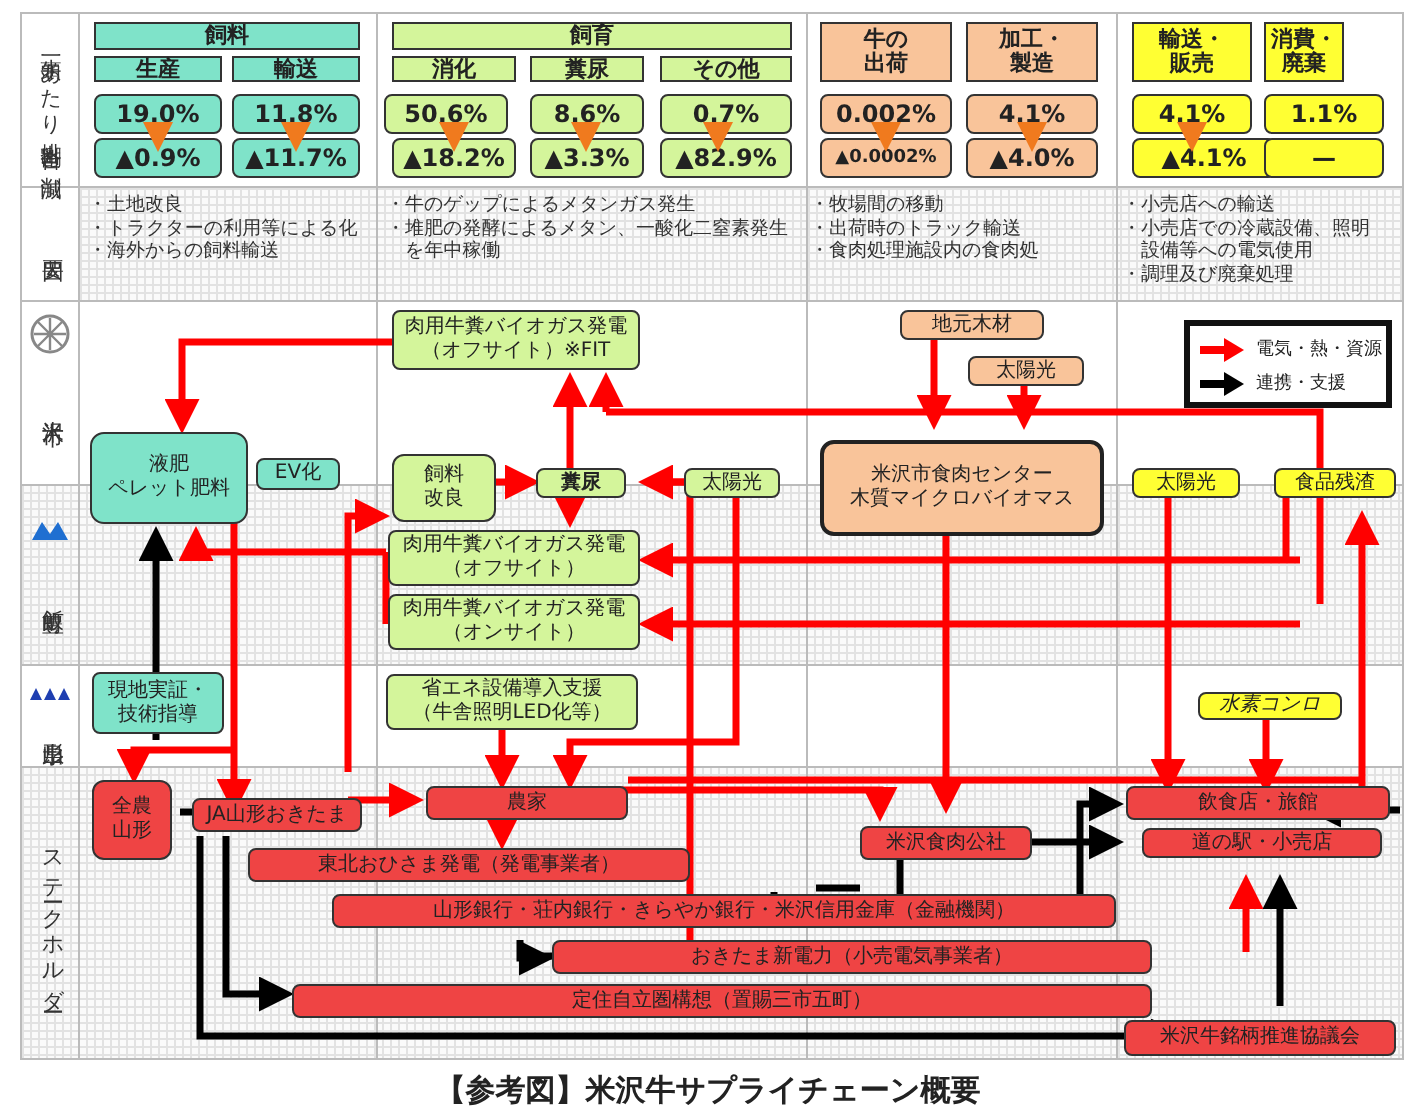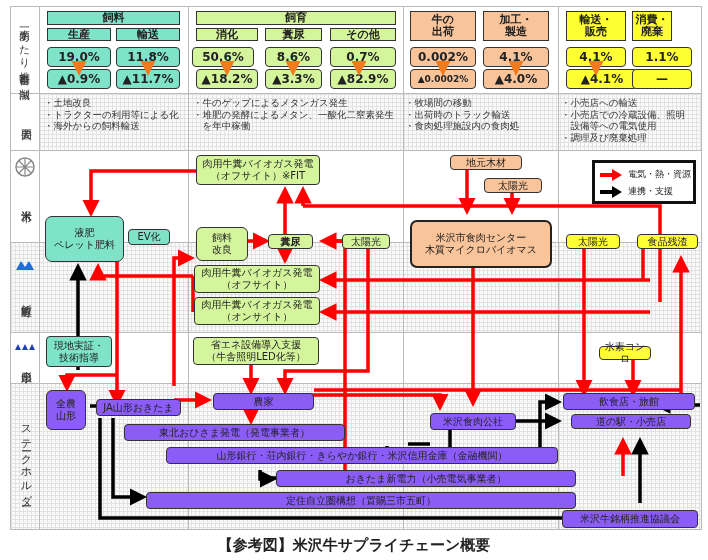--- a/index.html
+++ b/index.html
@@ -10,21 +10,21 @@
   .col-sep{width:1px;background:#bbb;}
   .dotted{background-color:#fafafa;background-image:linear-gradient(#e2e2e2 1px,transparent 1px),linear-gradient(90deg,#e2e2e2 1px,transparent 1px);background-size:4px 4px;}
   .vlabel{writing-mode:vertical-rl;text-orientation:upright;font-size:11px;letter-spacing:1px;color:#333;display:flex;align-items:center;justify-content:center;}
   .hdr{border:1px solid #333;font-weight:bold;font-size:11px;display:flex;align-items:center;justify-content:center;text-align:center;line-height:12px;}
   .val{border:1.5px solid #333;border-radius:4px;font-weight:bold;font-size:12px;display:flex;align-items:center;justify-content:center;}
   .val.small{font-size:9px;}
   .teal{background:#7fe3c9;}
   .lime{background:#d4f59b;}
   .peach{background:#f9c49a;}
   .yel{background:#ffff33;}
-  .pink{background:#8b5cf6;}
+  .pink{background:#ef4444;}
   .factor{font-size:9.5px;line-height:11.5px;color:#333;}
   .node{border:1px solid #333;border-radius:4px;font-size:10px;display:flex;align-items:center;justify-content:center;text-align:center;line-height:12px;white-space:pre-line;}
   .caption{font-size:15px;font-weight:bold;left:0;width:708px;top:536px;text-align:center;color:#222;}
   svg.arrows{position:absolute;left:0;top:0;}
   .legend{left:592px;top:160px;width:104px;height:44px;border:3px solid #111;background:#fff;font-size:9px;}
 </style>
 </head>
 <body>
 
 <div class="abs frame"></div>
@@ -223,21 +223,21 @@
 <div class="abs node yel" style="left:566px;top:234px;width:54px;height:15px;">太陽光</div>
 <div class="abs node yel" style="left:637px;top:234px;width:61px;height:15px;">食品残渣</div>
 <div class="abs node lime" style="left:194px;top:265px;width:126px;height:28px;">肉用牛糞バイオガス発電
 （オフサイト）</div>
 <div class="abs node lime" style="left:194px;top:297px;width:126px;height:28px;">肉用牛糞バイオガス発電
 （オンサイト）</div>
 <div class="abs node teal" style="left:46px;top:336px;width:66px;height:31px;">現地実証・
 技術指導</div>
 <div class="abs node lime" style="left:193px;top:337px;width:126px;height:28px;">省エネ設備導入支援
 （牛舎照明LED化等）</div>
-<div class="abs node yel" style="left:599px;top:346px;width:52px;height:14px;">水素コンロ</div>
+<div class="abs node yel" style="left:599px;top:346px;width:72px;height:14px;font-style:italic;">水素コンロ</div>
 <div class="abs node pink" style="left:46px;top:390px;width:40px;height:40px;border-radius:6px;">全農
 山形</div>
 <div class="abs node pink" style="left:96px;top:399px;width:85px;height:17px;">JA山形おきたま</div>
 <div class="abs node pink" style="left:213px;top:393px;width:101px;height:17px;">農家</div>
 <div class="abs node pink" style="left:430px;top:413px;width:86px;height:17px;">米沢食肉公社</div>
 <div class="abs node pink" style="left:563px;top:393px;width:132px;height:17px;">飲食店・旅館</div>
 <div class="abs node pink" style="left:571px;top:414px;width:120px;height:15px;">道の駅・小売店</div>
 <div class="abs node pink" style="left:124px;top:424px;width:221px;height:17px;">東北おひさま発電（発電事業者）</div>
 <div class="abs node pink" style="left:166px;top:447px;width:392px;height:17px;">山形銀行・荘内銀行・きらやか銀行・米沢信用金庫（金融機関）</div>
 <div class="abs node pink" style="left:276px;top:470px;width:300px;height:17px;">おきたま新電力（小売電気事業者）</div>

